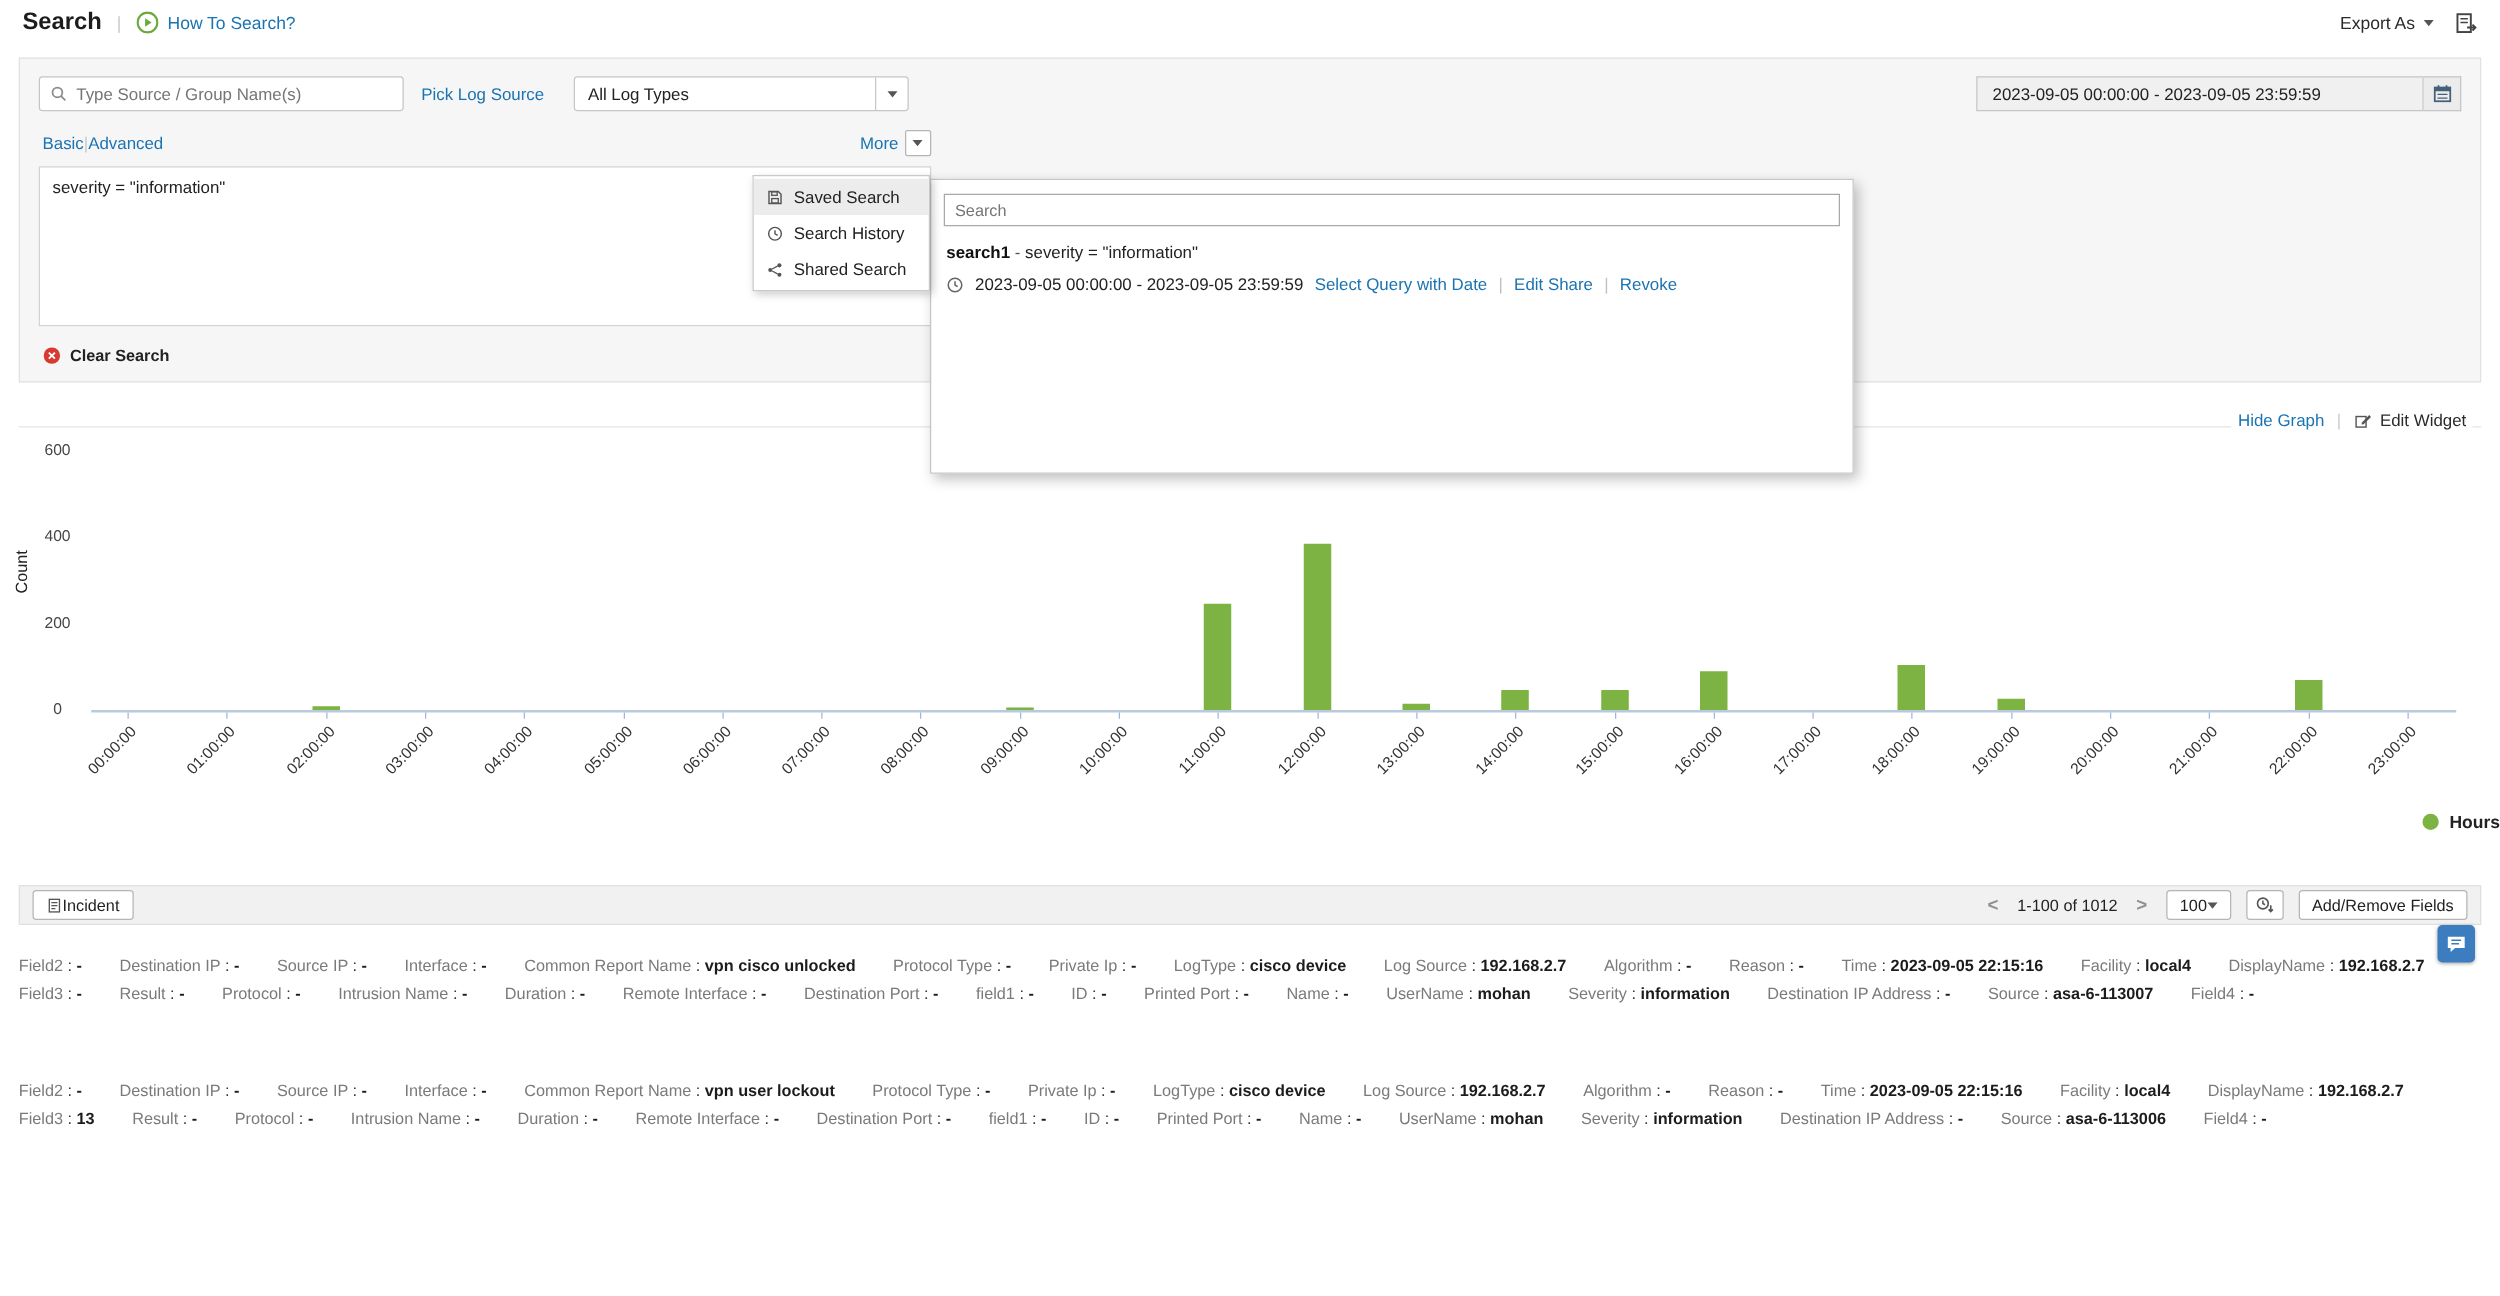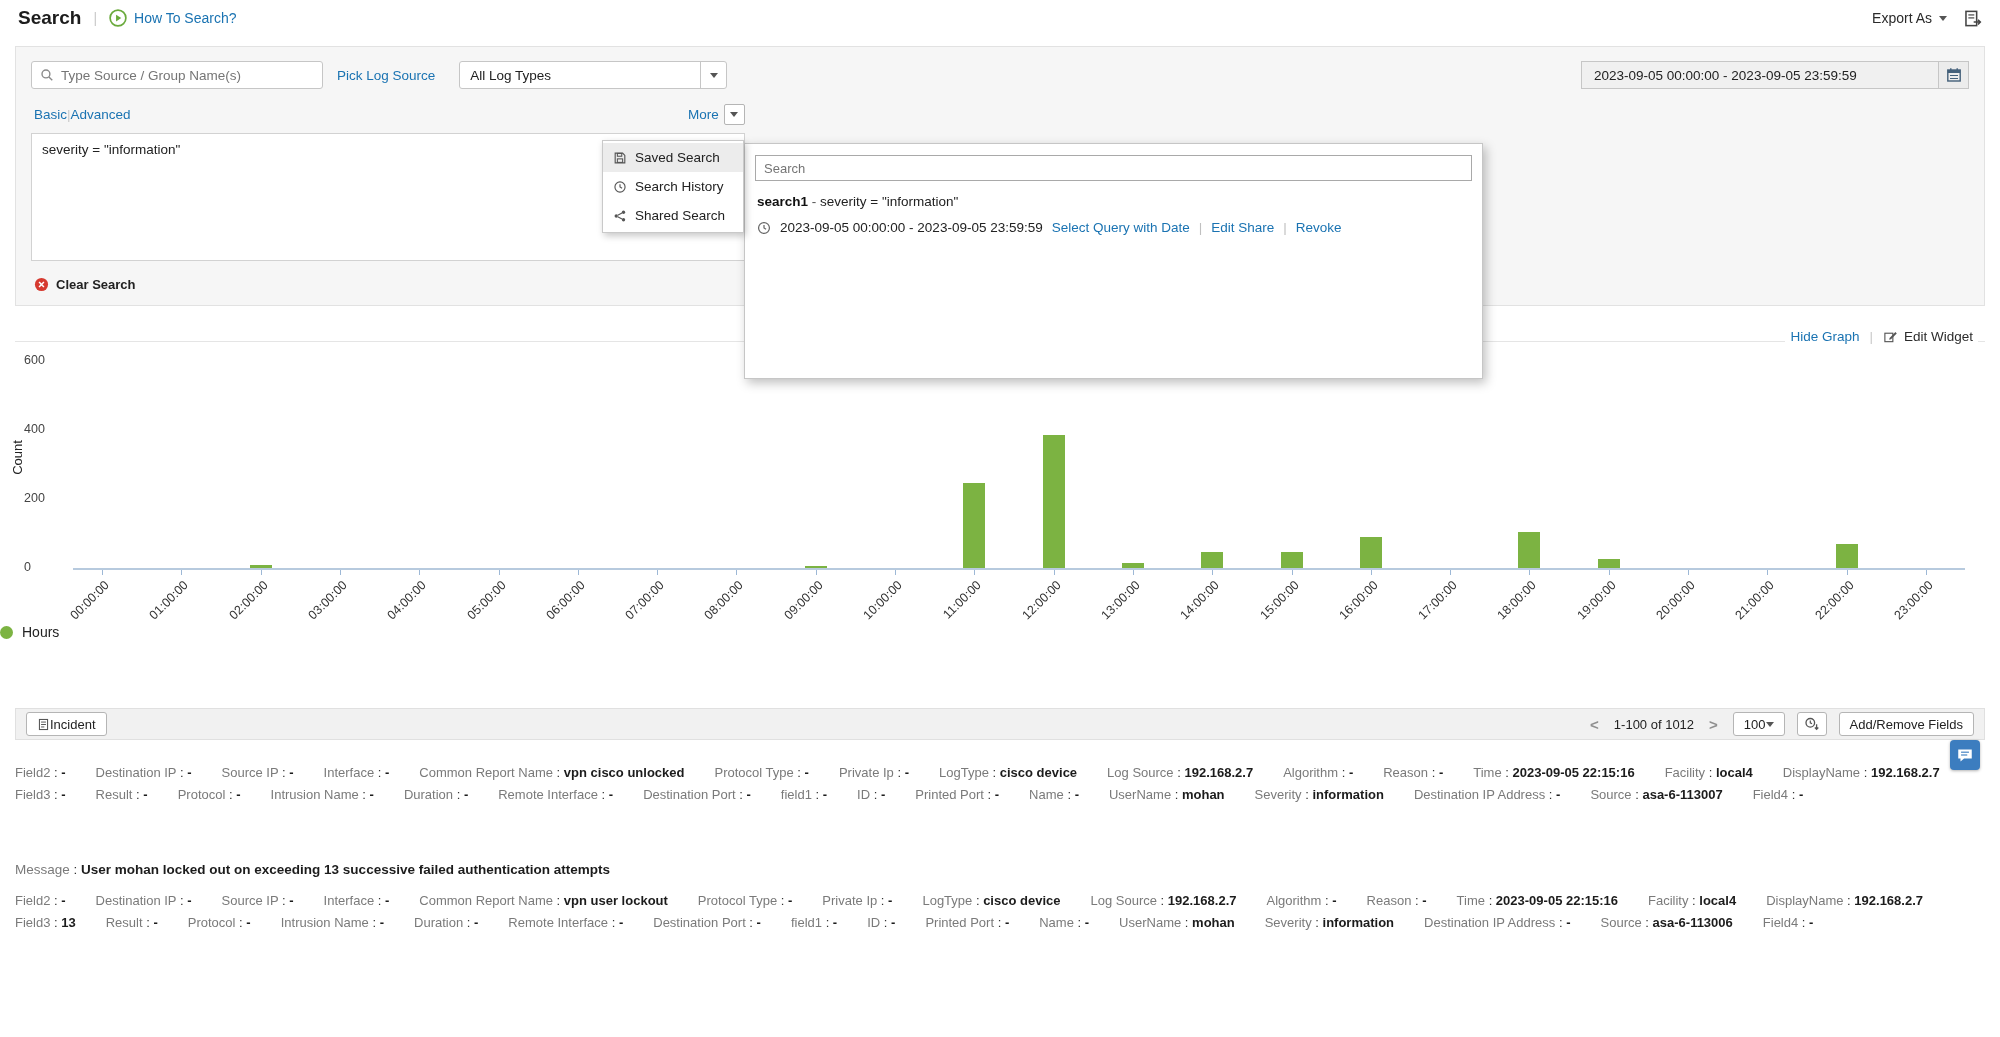--- a/index.html
+++ b/index.html
@@ -48,26 +48,26 @@
 .saved-actions{display:flex;align-items:center}
 .saved-actions a{font-size:13.5px}
 .saved-actions a + a::before{content:"|";color:#c0c0c0;margin:0 9px;display:inline-block}
 
 .chart-rule{position:absolute;top:341px;left:15px;width:1970px;border-top:1px solid #e5e5e5}
 .chart-links{position:absolute;top:329px;right:22px;display:flex;align-items:center;gap:10px;font-size:13.5px;background:#fff;padding:0 5px;z-index:5}
 .edit-widget{display:flex;align-items:center;gap:6px;color:#2b2b2b;cursor:pointer}
 
 .chart{position:absolute;left:0;top:350px;width:2000px;height:300px}
 .ylabel-rot{position:absolute;left:-18px;top:100px;width:70px;text-align:center;transform:rotate(-90deg);font-size:13px;color:#222}
-.ytick-label{position:absolute;left:24px;width:44px;text-align:left;font-size:12.5px;color:#444}
+.ytick-label{position:absolute;left:24px;width:44px;text-align:center;font-size:12.5px;color:#444}
 .axis-line{position:absolute;left:73px;top:218px;width:1892px;height:2px;background:#b7cade}
 .tick{position:absolute;top:220px;width:1px;height:5px;background:#9db8d6}
 .xlabel{position:absolute;top:228px;width:110px;text-align:right;transform-origin:100% 0;transform:rotate(-45deg);font-size:12.5px;color:#333;white-space:nowrap}
 .bar{position:absolute;width:22px}
-.legend{position:absolute;top:624px;left:0;width:2000px;display:flex;justify-content:flex-start;align-items:center;gap:9px;font-size:14px;font-weight:normal;color:#222}
+.legend{position:absolute;top:649px;left:0;width:2000px;display:flex;justify-content:flex-end;align-items:center;gap:9px;font-size:14px;font-weight:bold;color:#222}
 .legend-dot{width:13px;height:13px;border-radius:50%}
 
 .rtoolbar{position:absolute;left:15px;top:708px;width:1970px;height:32px;background:#f1f1f1;border:1px solid #e0e0e0;display:flex;align-items:center;padding:0 10px}
 .btn{display:flex;align-items:center;gap:0;background:#fff;border:1px solid #b5b5b5;border-radius:3px;height:24px;padding:0 10px;font-size:13px;color:#222;cursor:pointer;white-space:nowrap}
 .pager{margin-left:auto;display:flex;align-items:center;gap:12px}
 .pg-arrow{color:#8f8f8f;font-size:15px;cursor:pointer;font-weight:bold;padding:0 3px}
 .page-info{font-size:13px;color:#222}
 .sort-btn{width:30px;justify-content:center;padding:0}
 
 .entries{position:absolute;left:15px;top:750px;width:1970px}
@@ -359,21 +359,20 @@
           <span class="pair"><span class="flabel">Printed Port</span> : <span class="fvalue">-</span></span>
           <span class="pair"><span class="flabel">Name</span> : <span class="fvalue">-</span></span>
           <span class="pair"><span class="flabel">UserName</span> : <span class="fvalue">mohan</span></span>
           <span class="pair"><span class="flabel">Severity</span> : <span class="fvalue">information</span></span>
           <span class="pair"><span class="flabel">Destination IP Address</span> : <span class="fvalue">-</span></span>
           <span class="pair"><span class="flabel">Source</span> : <span class="fvalue">asa-6-113007</span></span>
           <span class="pair"><span class="flabel">Field4</span> : <span class="fvalue">-</span></span>
         </div>
       </div>
       <div class="entry">
-        <div class="msg-line"><span class="flabel">Message</span> : <span class="fvalue">User mohan locked out on exceeding 13 successive failed authentication attempts</span></div>
         <div class="pair-row">
           <span class="pair"><span class="flabel">Field2</span> : <span class="fvalue">-</span></span>
           <span class="pair"><span class="flabel">Destination IP</span> : <span class="fvalue">-</span></span>
           <span class="pair"><span class="flabel">Source IP</span> : <span class="fvalue">-</span></span>
           <span class="pair"><span class="flabel">Interface</span> : <span class="fvalue">-</span></span>
           <span class="pair"><span class="flabel">Common Report Name</span> : <span class="fvalue">vpn user lockout</span></span>
           <span class="pair"><span class="flabel">Protocol Type</span> : <span class="fvalue">-</span></span>
           <span class="pair"><span class="flabel">Private Ip</span> : <span class="fvalue">-</span></span>
           <span class="pair"><span class="flabel">LogType</span> : <span class="fvalue">cisco device</span></span>
           <span class="pair"><span class="flabel">Log Source</span> : <span class="fvalue">192.168.2.7</span></span>

